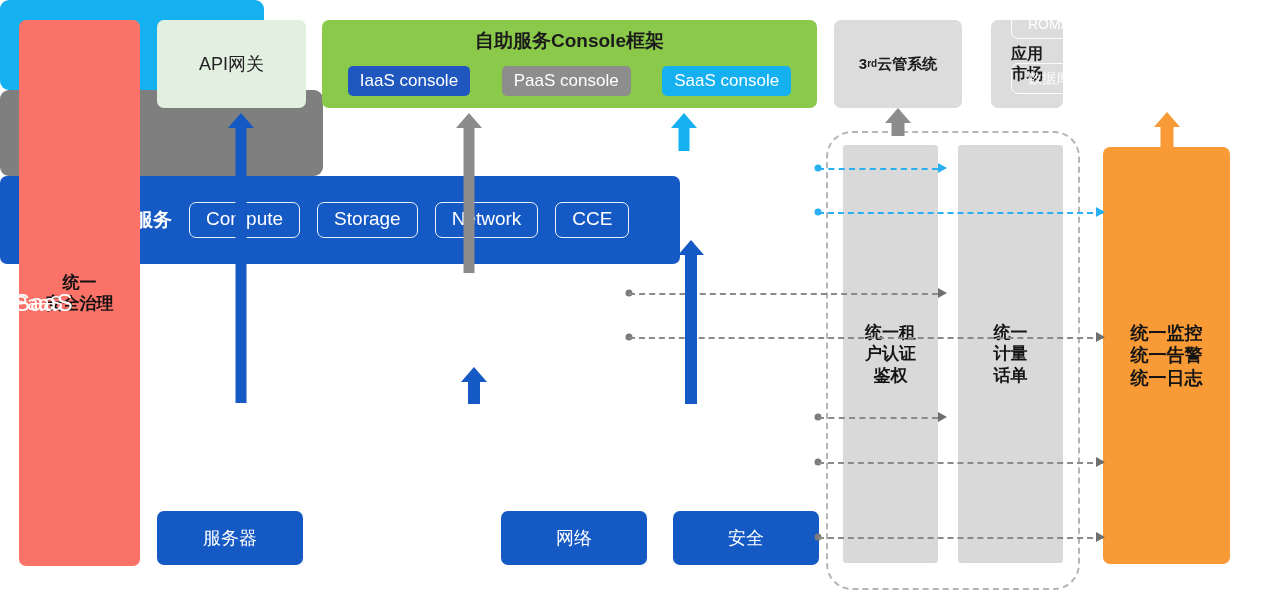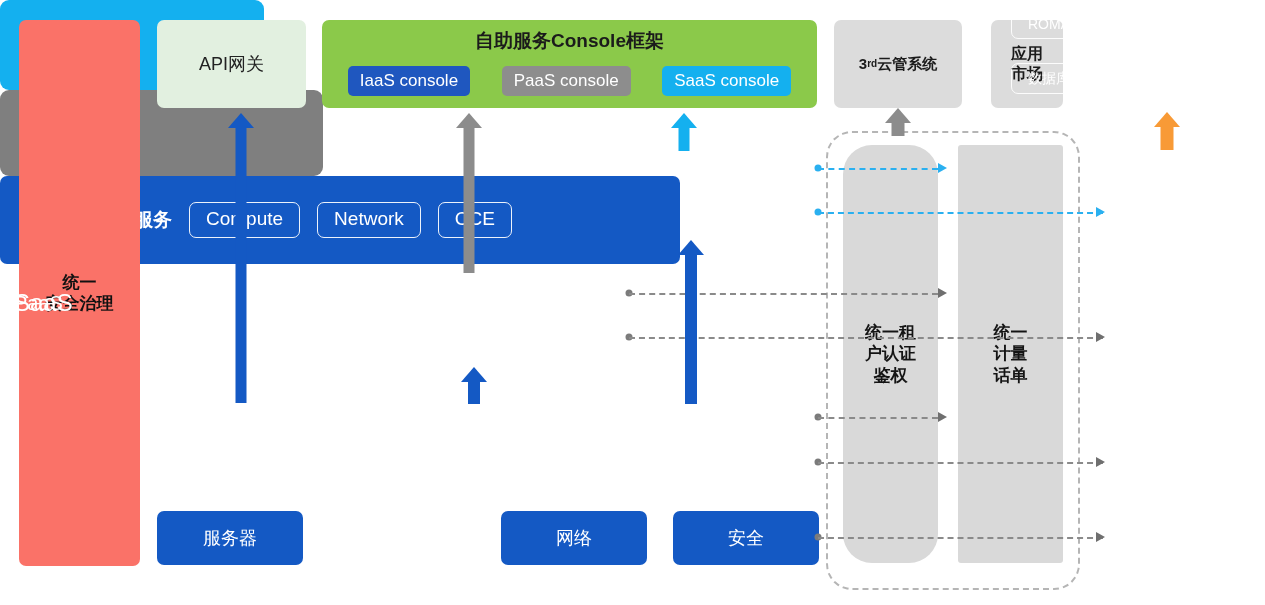--- a/index.html
+++ b/index.html
@@ -141,21 +141,21 @@
     top:511px; height:54px; width:146px;
     background:#1459c4; border-radius:7px;
     color:#fff; font-size:18px;
   }
 
   
   .mid-col{
     background:#d9d9d9; border-radius:3px;
     color:#141414; font-size:17px; font-weight:700;
   }
-  .col-auth{ left:843px; top:145px; width:95px; height:418px;border-radius:29px; }
+  .col-auth{ left:843px; top:145px; width:95px; height:418px; }
   .col-meter{ left:958px; top:145px; width:105px; height:418px; }
 
   
   .dashed-zone{
     position:absolute;
     left:826px; top:131px; width:254px; height:459px;
     border:2.5px dashed #b5b5b5; border-radius:26px;
     box-sizing:border-box;
   }
 
@@ -230,20 +230,23 @@
     </div>
   </div>
 
   <div class="box grey-card third-party">
     <span>3</span><span class="sup">rd</span><span>云管系统</span>
   </div>
 
   <div class="box grey-card app-market">应用
 市场</div>
 
+  <div class="box ops-tall">统一监控
+统一告警
+统一日志</div>
 
   <div class="saas-block">
     <div class="saas-label">SaaS</div>
     <div class="chip-grid">
       <div class="chip">区块链</div>
       <div class="chip">IoT</div>
       <div class="chip">视频云</div>
       <div class="chip">桌面云</div>
     </div>
   </div>
@@ -256,20 +259,21 @@
       <div class="pchip">ModelArts</div>
       <div class="pchip">数据库</div>
       <div class="pchip">缓存</div>
       <div class="pchip">大数据</div>
     </div>
   </div>
 
   <div class="iaas-bar">
     <span class="iaas-title">统一基础设施服务</span>
     <span class="ichip">Compute</span>
+    <span class="ichip">Storage</span>
     <span class="ichip">Network</span>
     <span class="ichip">CCE</span>
   </div>
 
   <div class="box hw" style="left:157px">服务器</div>
   <div class="box hw" style="left:501px">网络</div>
   <div class="box hw" style="left:673px">安全</div>
 
   <div class="dashed-zone"></div>
 

